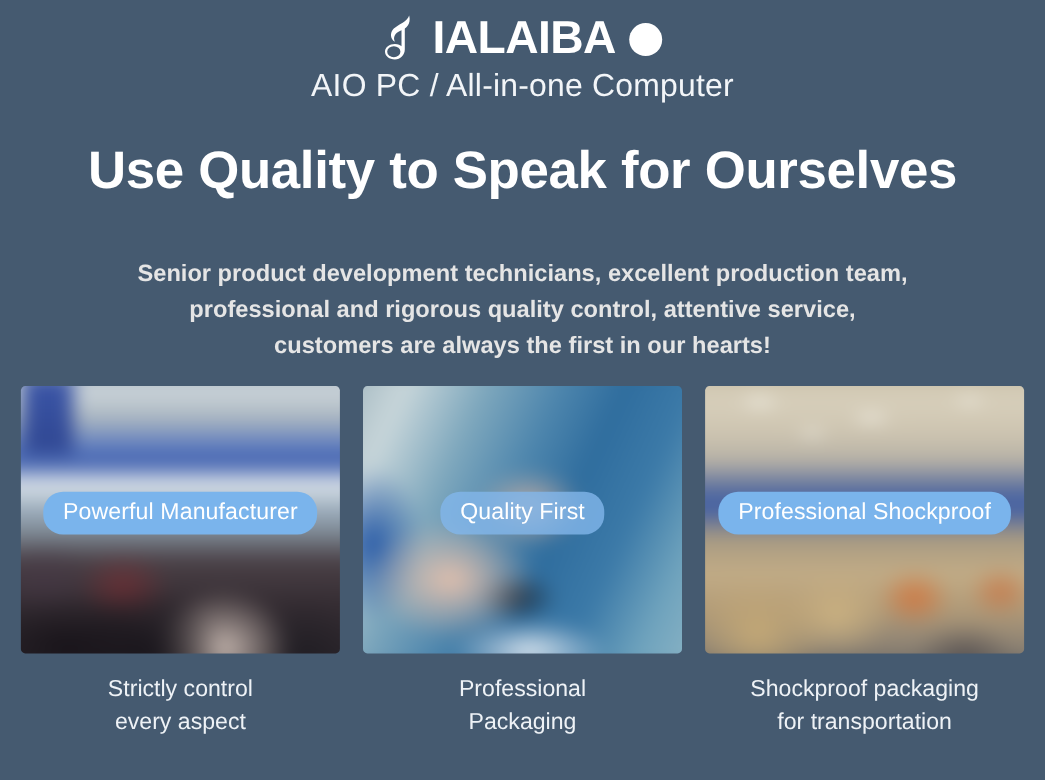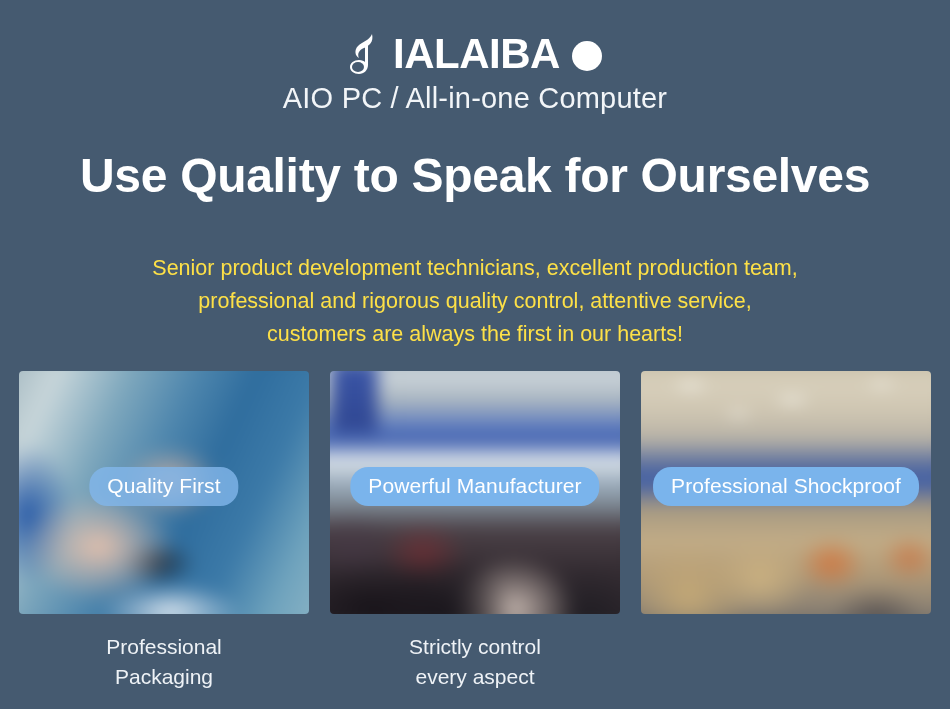--- a/index.html
+++ b/index.html
@@ -19,21 +19,21 @@
     height: 709px;
     background: #455a70;
     box-sizing: border-box;
     display: flex;
     flex-direction: column;
     align-items: center;
   }
 
   
   .logo-row {
-    margin-top: 28px;
+    margin-top: 8px;
     height: 52px;
     display: flex;
     align-items: center;
     justify-content: center;
     gap: 11px;
   }
   .logo-mark {
     width: 34px;
     height: 44px;
     display: block;
@@ -71,22 +71,22 @@
     font-size: 48px;
     font-weight: bold;
     color: #ffffff;
     letter-spacing: -0.3px;
     line-height: 56px;
     text-align: center;
   }
   .intro {
     margin-top: 16px;
     font-size: 21.5px;
-    font-weight: 400;
-    color: #fde047;
+    font-weight: 700;
+    color: #e5e5e5;
     line-height: 33px;
     text-align: center;
     width: 880px;
   }
 
   
   .cards {
     margin-top: 20px;
     width: 912px;
     display: flex;
@@ -226,41 +226,45 @@
   <div class="intro">
     <div>Senior product development technicians, excellent production team,</div>
     <div>professional and rigorous quality control, attentive service,</div>
     <div>customers are always the first in our hearts!</div>
   </div>
 
   <div class="cards">
 
     <div class="card">
       <div class="thumb">
+        <div class="thumb-art art-expo"></div>
+        <div class="badge solid">Powerful Manufacturer</div>
+      </div>
+      <div class="caption">
+        <div>Strictly control</div>
+        <div>every aspect</div>
+      </div>
+    </div>
+
+    <div class="card">
+      <div class="thumb">
         <div class="thumb-art art-lab"></div>
         <div class="badge translucent">Quality First</div>
       </div>
       <div class="caption">
         <div>Professional</div>
         <div>Packaging</div>
-      </div>
-    </div>
-
-    <div class="card">
-      <div class="thumb">
-        <div class="thumb-art art-expo"></div>
-        <div class="badge solid">Powerful Manufacturer</div>
-      </div>
-      <div class="caption">
-        <div>Strictly control</div>
-        <div>every aspect</div>
       </div>
     </div>
 
     <div class="card">
       <div class="thumb">
         <div class="thumb-art art-office"></div>
         <div class="badge solid">Professional Shockproof</div>
       </div>
+      <div class="caption">
+        <div>Shockproof packaging</div>
+        <div>for transportation</div>
+      </div>
     </div>
 
   </div>
 </div>
 
 </body></html>

